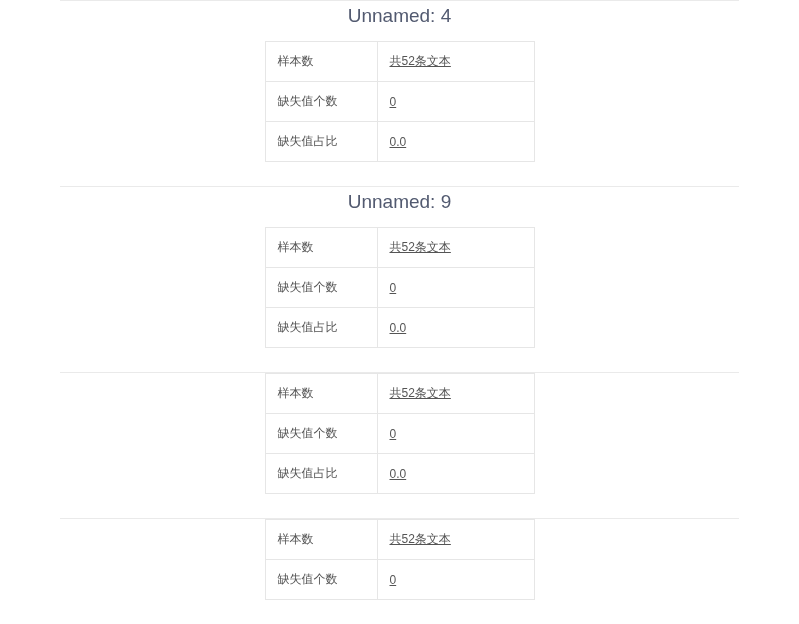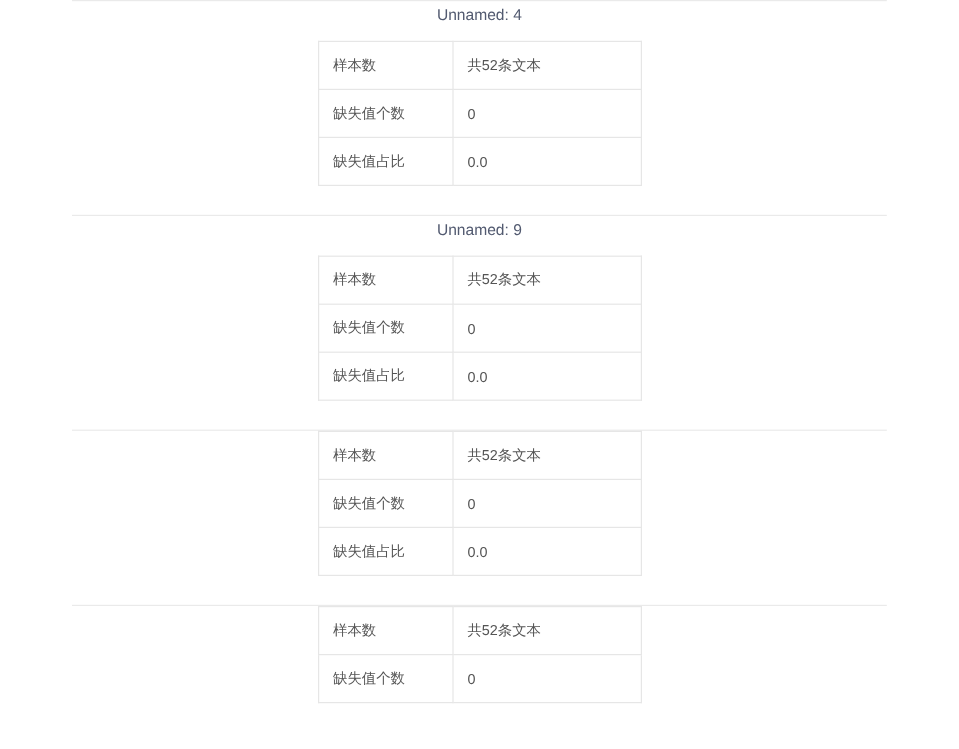--- a/index.html
+++ b/index.html
@@ -11,21 +11,21 @@
       font-size: 13px;
       color: #333;
     }
     .section-divider {
       border-top: 1px solid #eaeaea;
       margin: 8px 0 0 0;
     }
     .section-title {
       text-align: center;
       color: #525a70;
-      font-size: 13px;
+      font-size: 19px;
       padding: 4px 0 14px 0;
       font-weight: 400;
     }
     .section {
       padding-bottom: 16px;
     }
     .stats-table {
       border-collapse: collapse;
       margin: 0 auto;
       width: 270px;
@@ -36,20 +36,21 @@
       padding: 11px 12px;
       font-size: 12px;
       color: #555;
       background: #fff;
     }
     .stats-table td.label-cell {
       width: 112px;
     }
     .stats-table td.value-cell {
       width: auto;
+      text-decoration: underline;
     }
     .first-divider {
       border-top: 1px solid #eaeaea;
       margin: 0;
     }
   </style>
 </head>
 <body>
 
 <div>

